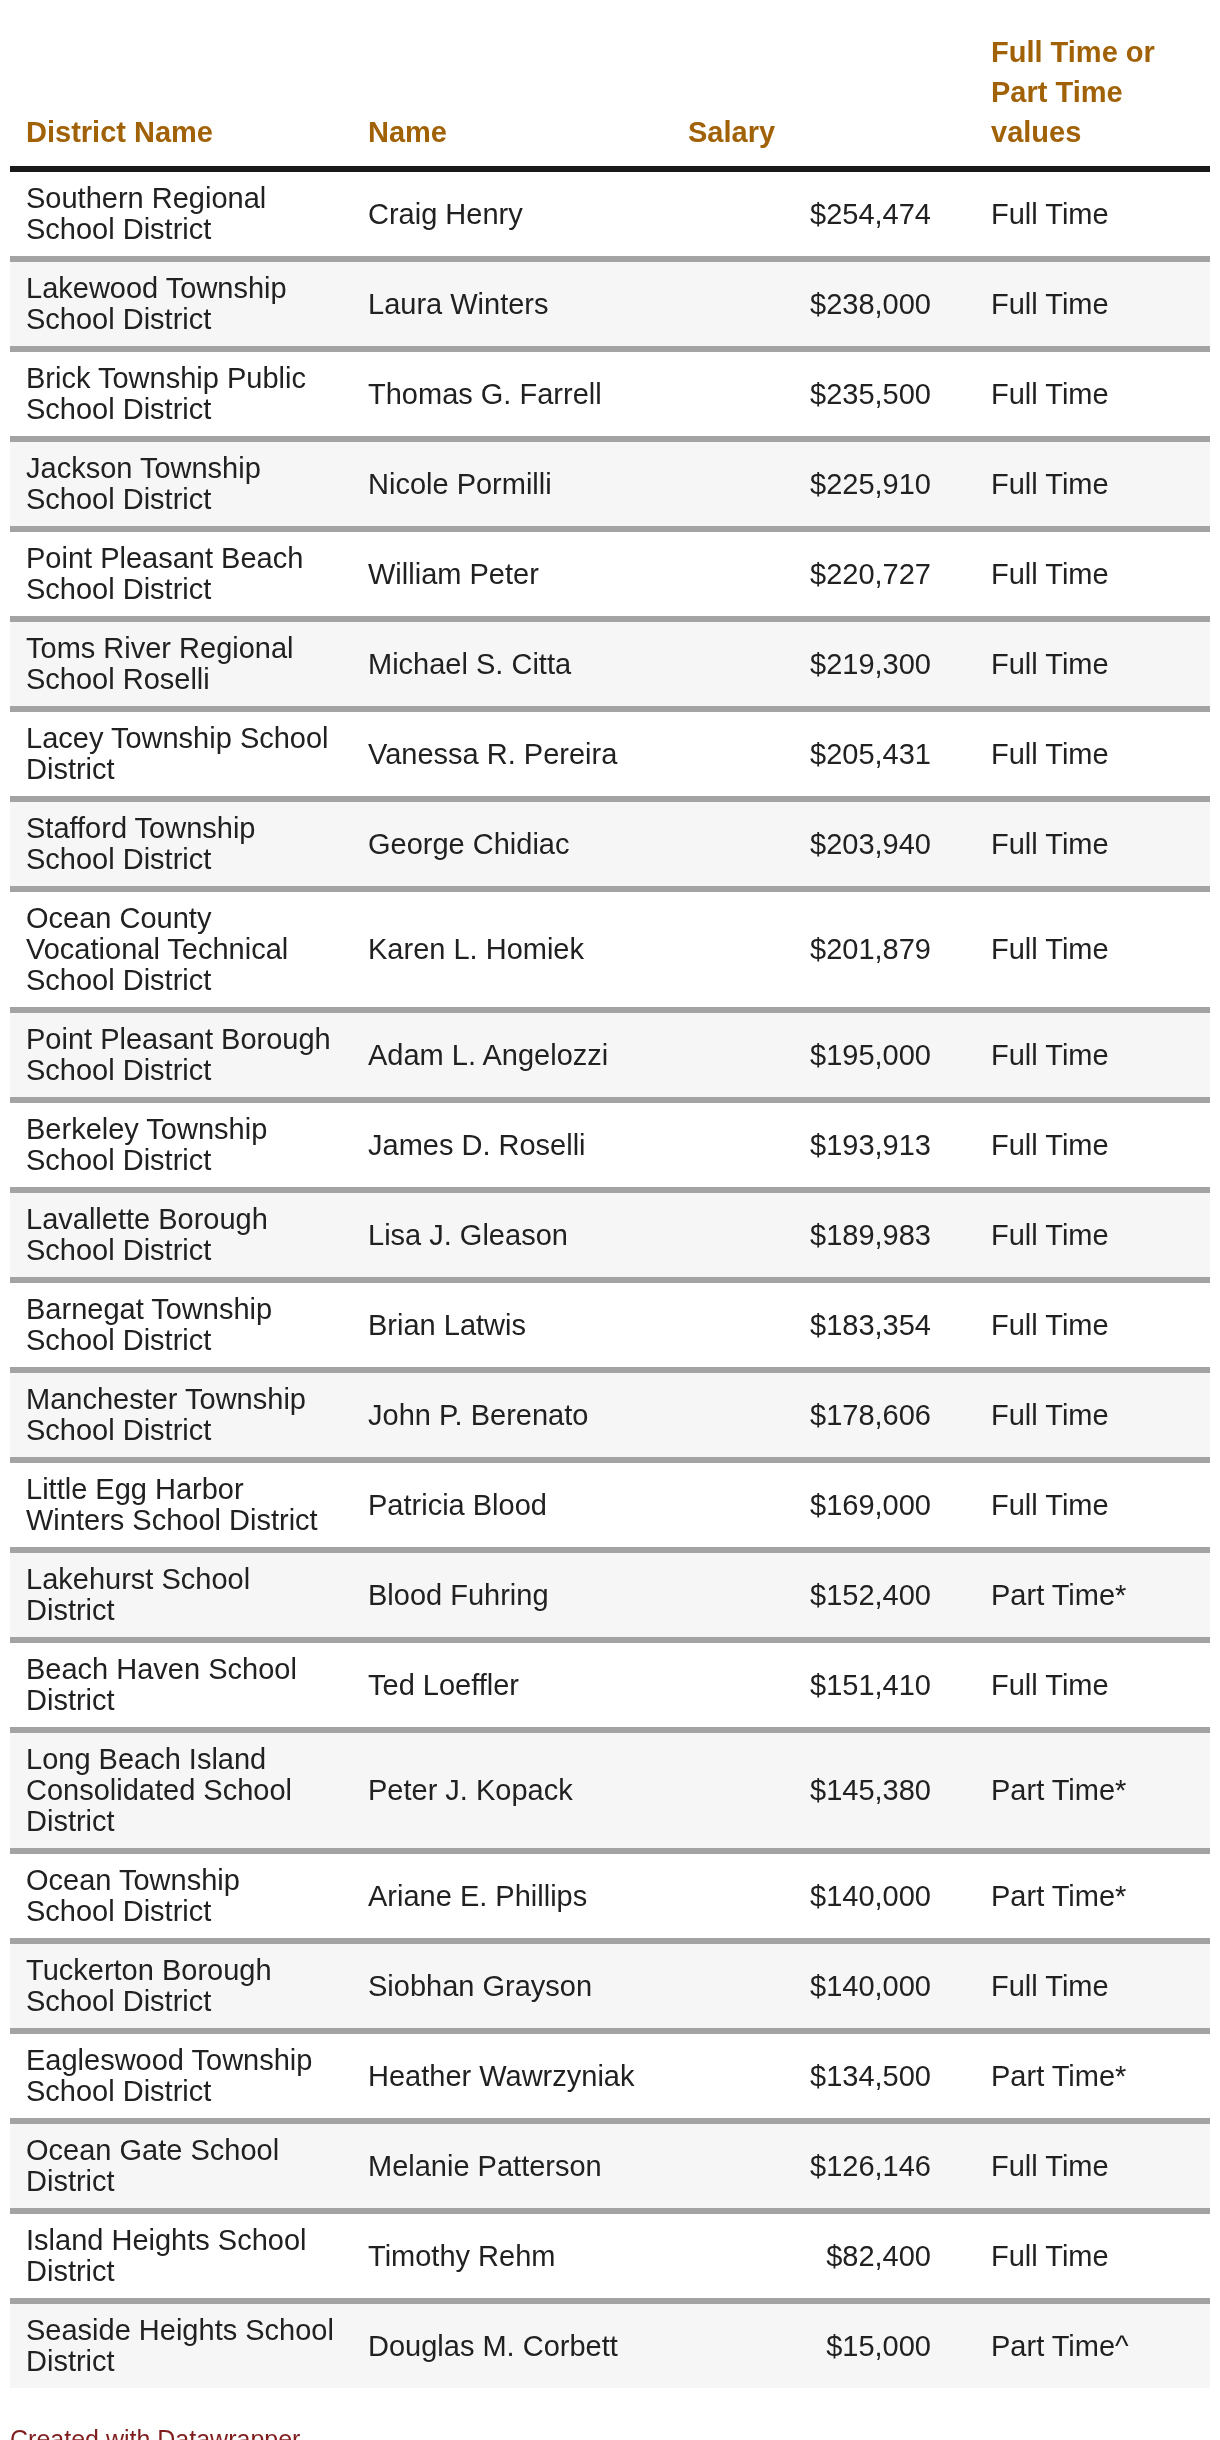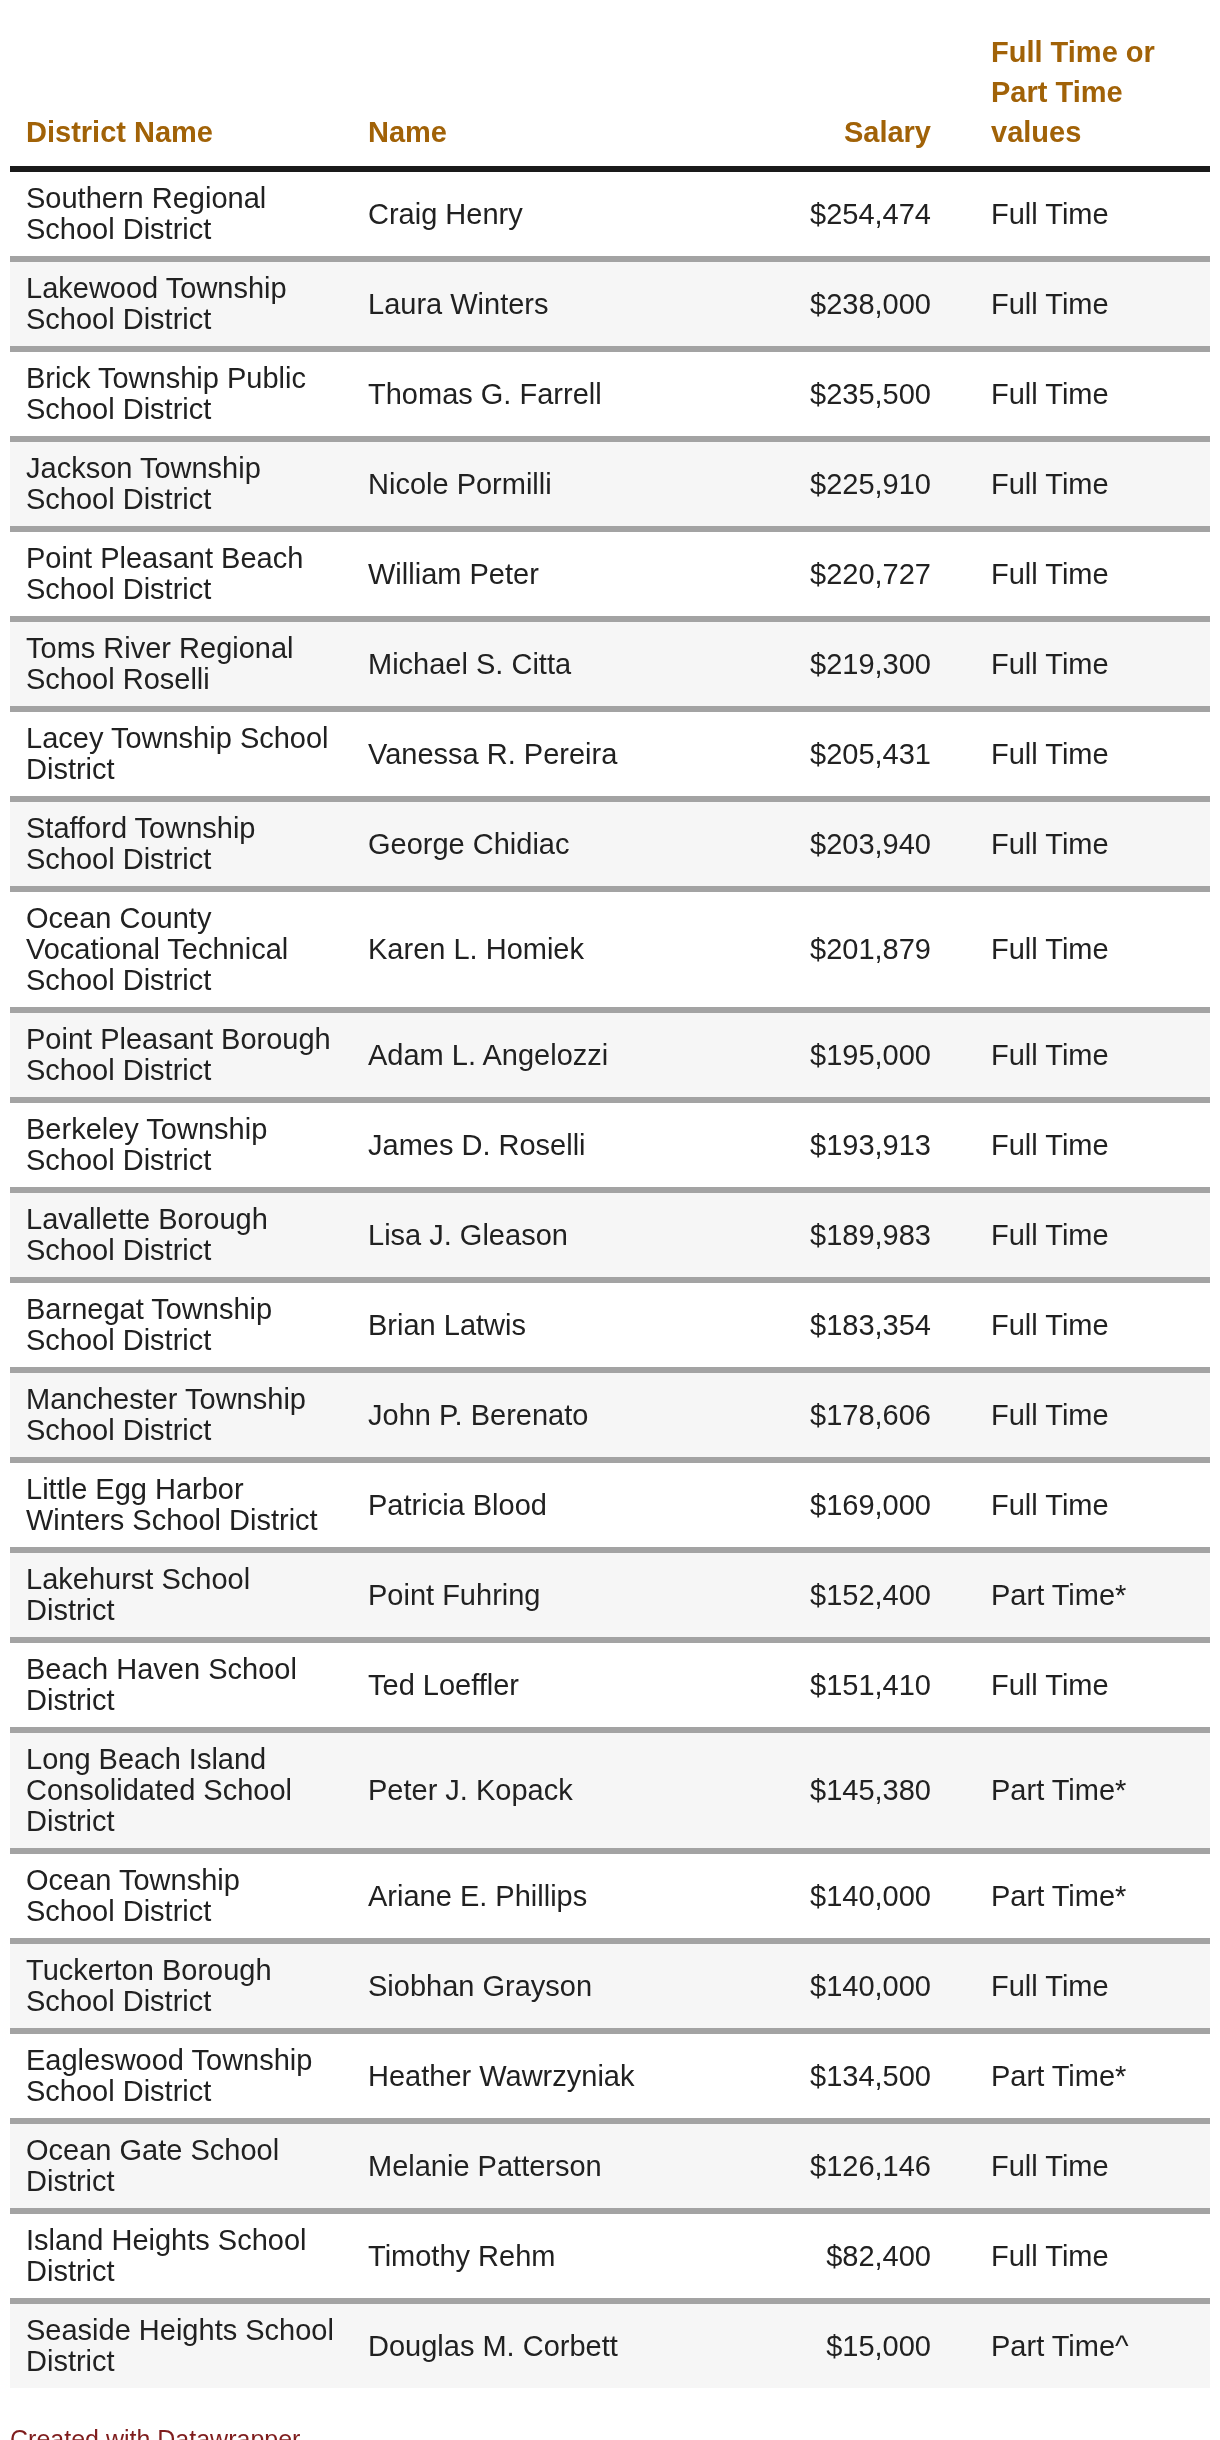--- a/index.html
+++ b/index.html
@@ -29,21 +29,21 @@
   thead th {
     font-size: 29px;
     font-weight: 700;
     line-height: 40px;
     color: #a16207;
     text-align: left;
     vertical-align: bottom;
     padding: 32px 16px 14px 16px;
     border-bottom: 6px solid #1a1a1a;
   }
-  thead th.c-salary { text-align: right; }
+  thead th.c-salary { text-align: left; }
   thead th.c-status { padding-left: 44px; }
   thead th.c-status .th-inner {
     display: block;
     max-width: 200px;
   }
 
   tbody td {
     font-size: 29px;
     font-weight: 400;
     line-height: 31px;
@@ -171,21 +171,21 @@
     <td class="c-status">Full Time</td>
   </tr>
         <tr>
     <td class="c-district">Little Egg Harbor Winters School District</td>
     <td class="c-name">Patricia Blood</td>
     <td class="c-salary">$169,000</td>
     <td class="c-status">Full Time</td>
   </tr>
         <tr>
     <td class="c-district">Lakehurst School District</td>
-    <td class="c-name">Point Fuhring</td>
+    <td class="c-name">Blood Fuhring</td>
     <td class="c-salary">$152,400</td>
     <td class="c-status">Part Time*</td>
   </tr>
         <tr>
     <td class="c-district">Beach Haven School District</td>
     <td class="c-name">Ted Loeffler</td>
     <td class="c-salary">$151,410</td>
     <td class="c-status">Full Time</td>
   </tr>
         <tr>

